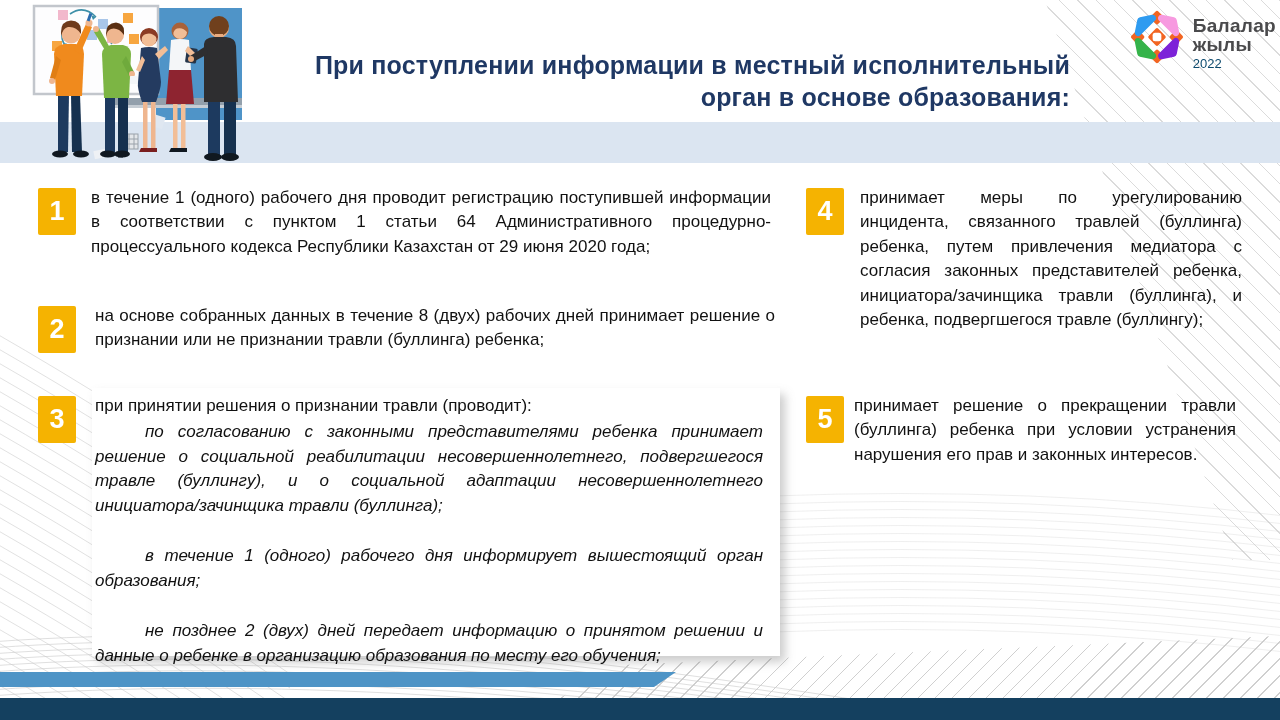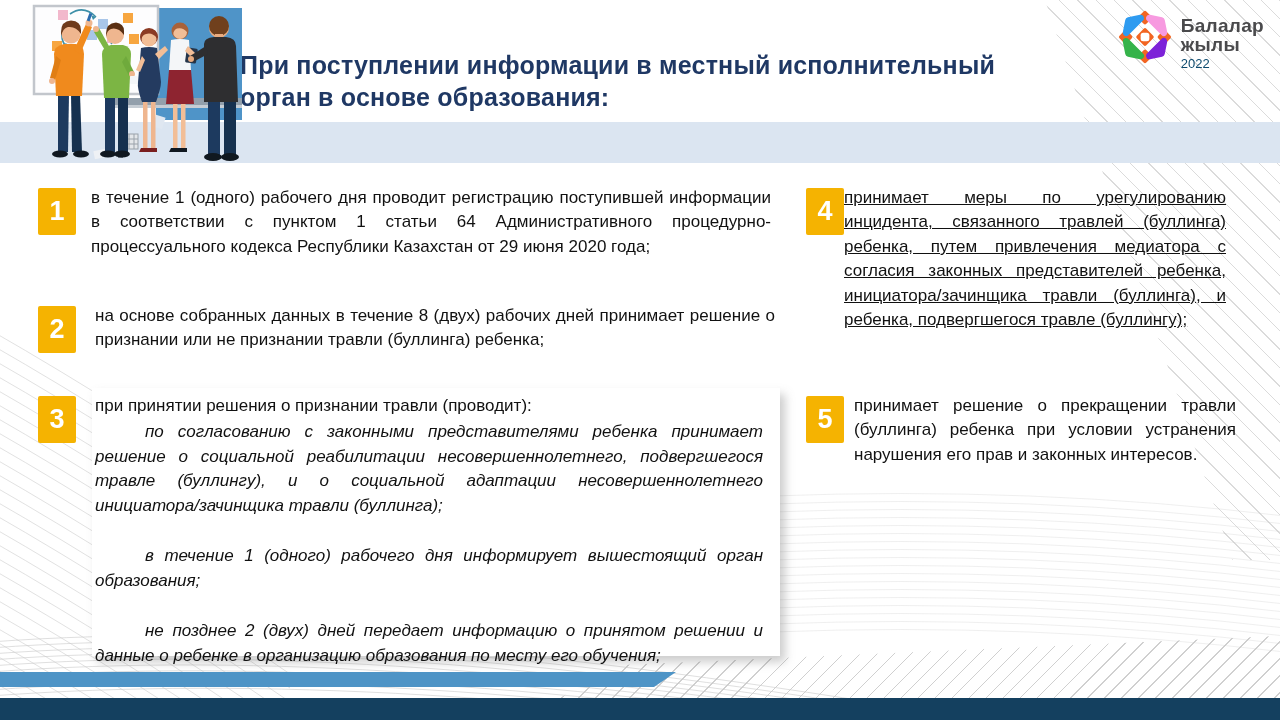--- a/index.html
+++ b/index.html
@@ -15,45 +15,45 @@
   }
   .hatch-bottomright{
     left:555px;top:636px;right:0;height:64px;
     background:repeating-linear-gradient(135deg, rgba(150,150,150,.45) 0 1px, transparent 1px 12px);
     clip-path:polygon(0 100%,10% 45%,100% 0,100% 100%);
   }
   .waves{position:absolute;left:0;top:0;width:1280px;height:720px;pointer-events:none;}
 
   
   .band{position:absolute;left:0;top:122px;width:1280px;height:41px;background:#dbe5f1;}
-  .title{position:absolute;left:240px;top:50px;width:830px;text-align:left;
+  .title{position:absolute;left:240px;top:50px;width:830px;text-align:right;
          color:#1f3864;font-weight:bold;font-size:25px;line-height:1.26;letter-spacing:.2px;}
 
   
-  .logo{position:absolute;right:16px;top:8px;display:flex;align-items:flex-start;}
+  .logo{position:absolute;right:4px;top:8px;display:flex;align-items:flex-start;}
   .logo svg{width:58px;height:58px;}
   .logo-text{margin-left:7px;color:#4a4a4c;line-height:1.0;margin-top:8px;}
   .logo-l{font-weight:bold;font-size:19px;letter-spacing:.3px;}
   .logo-year{font-size:13px;color:#0c4a6e;margin-top:3px;}
 
   
   .illus{position:absolute;left:8px;top:4px;width:240px;height:160px;}
 
   
   .panel3{position:absolute;left:92px;top:388px;width:688px;height:268px;background:#ffffff;
           box-shadow:5px 6px 9px rgba(110,110,110,.35);}
   .item{position:absolute;display:flex;align-items:flex-start;}
   .badge{flex:0 0 38px;width:38px;height:47px;background:#f5b301;border-radius:2px;
          color:#ffffff;font-weight:bold;font-size:27px;display:flex;align-items:center;justify-content:center;
          margin-top:2px;}
   .itext{font-size:17px;line-height:1.44;color:#111;text-align:justify;}
   .item-1{left:38px;top:186px;} .item-1 .itext{width:680px;margin-left:15px;}
   .item-2{left:38px;top:304px;} .item-2 .itext{width:680px;margin-left:19px;}
   .item-3{left:38px;top:394px;} .item-3 .itext{width:668px;margin-left:19px;}
-  .item-4{left:806px;top:186px;} .item-4 .itext{width:382px;text-decoration:underline;}
+  .item-4{left:806px;top:186px;} .item-4 .itext{width:382px;margin-left:16px;}
   .item-5{left:806px;top:394px;} .item-5 .itext{width:382px;margin-left:10px;}
   .sub{font-style:italic;text-indent:50px;margin-top:26px;}
   .sub.first{margin-top:2px;}
 
   
   .bar-blue{position:absolute;left:0;top:672px;width:676px;height:15px;background:#4e94c6;
             clip-path:polygon(0 0,100% 0,calc(100% - 22px) 100%,0 100%);}
   .bar-navy{position:absolute;left:0;top:698px;width:1280px;height:22px;background:#14405f;}
 </style>
 </head>

